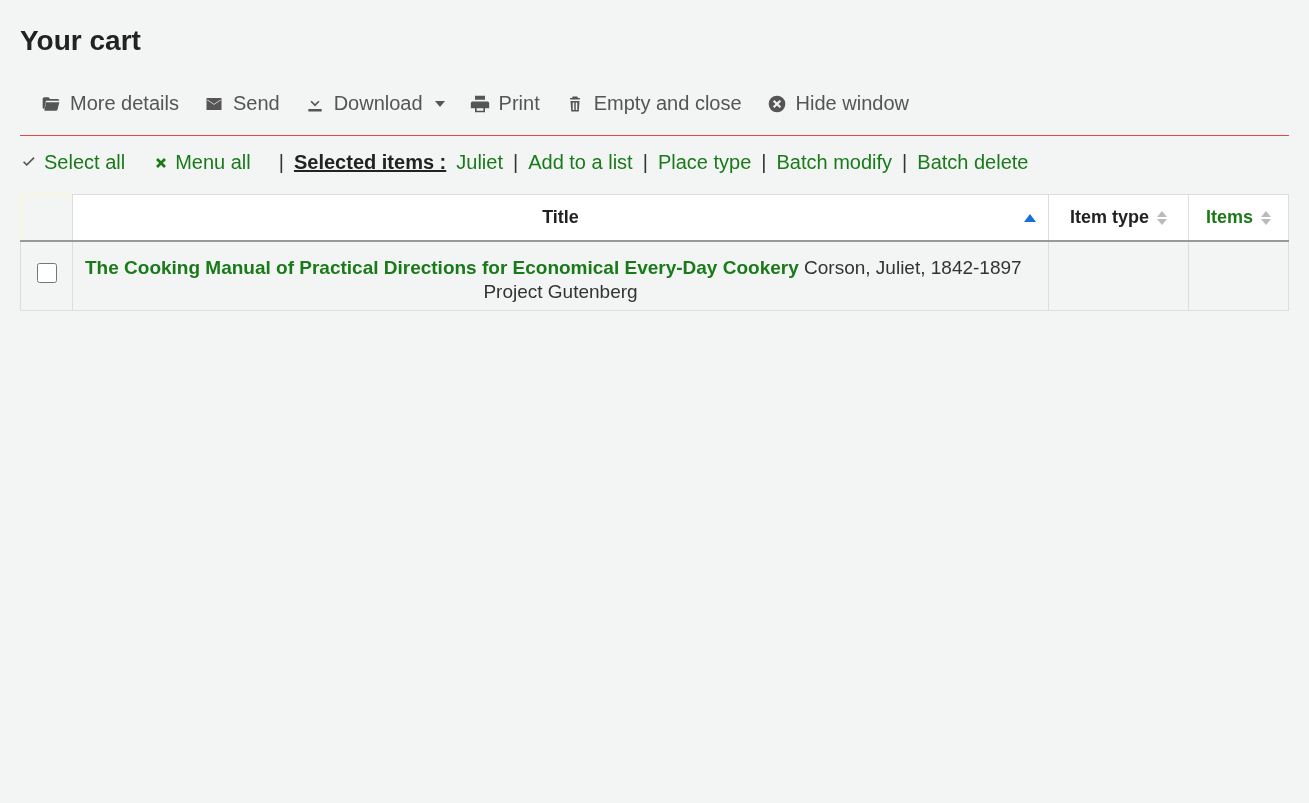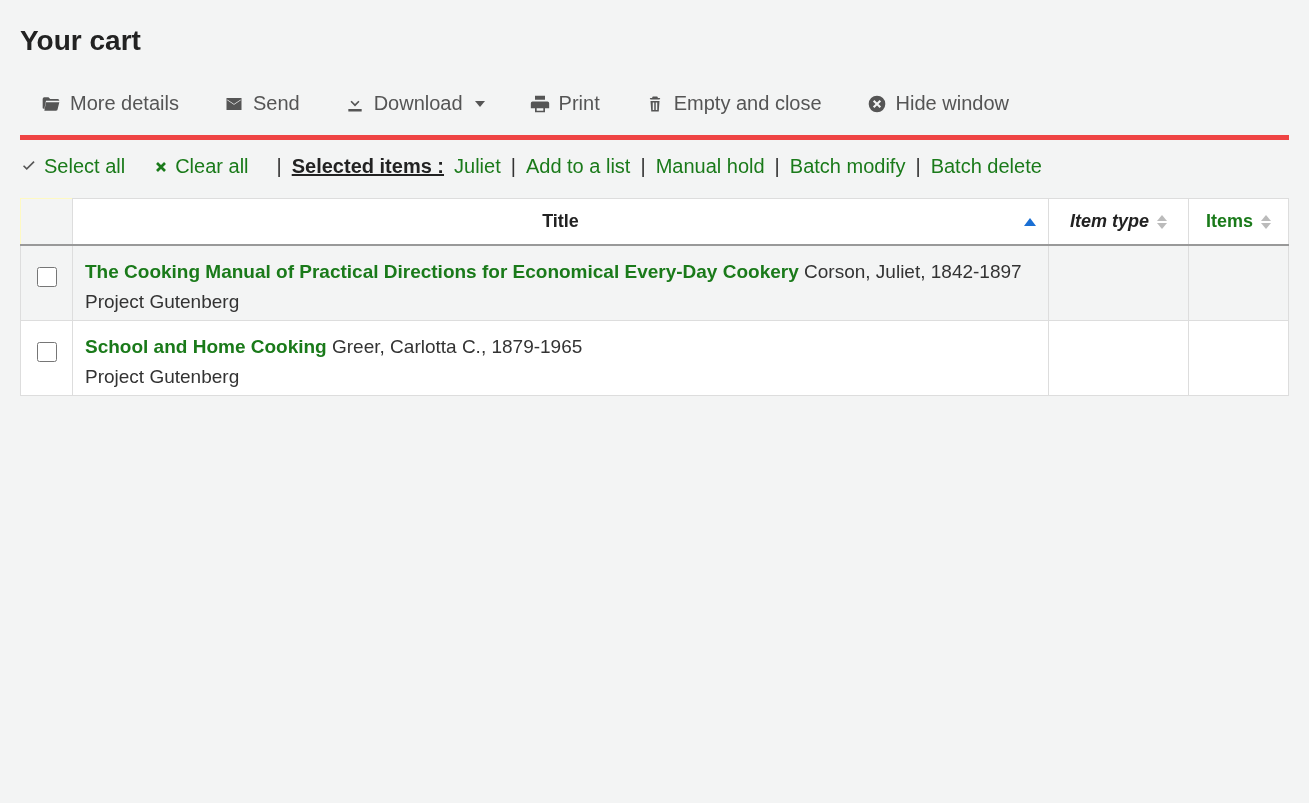--- a/index.html
+++ b/index.html
@@ -12,23 +12,23 @@
     font-size: 16px;
   }
   h1 {
     font-size: 28px;
     font-weight: 700;
     margin: 5px 0 25px 0;
     color: #222;
   }
   .toolbar {
     display: flex;
-    gap: 44px;
+    gap: 24px;
     padding: 10px 20px 20px 20px;
-    border-bottom: 5px solid #ef4444;
+    border-bottom: 1px solid #ef4444;
     margin-bottom: 15px;
   }
   .toolbar-item {
     display: flex;
     align-items: center;
     gap: 8px;
     color: #555;
     font-size: 20px;
     cursor: pointer;
   }
@@ -102,23 +102,23 @@
   .checkbox-cell { width: 48px; text-align:center; vertical-align: top; padding-top:18px;}
   input[type=checkbox] {
     width: 20px; height: 20px; cursor:pointer;
   }
   .title-link {
     color: #1a7a1a;
     font-weight: 700;
     cursor: pointer;
   }
   .author { color: #333; }
-  .publisher { margin-top: 8px; color: #333; }
+  .publisher { margin-top: 2px; color: #333; text-align: center; }
   .col-check { width: 48px; }
-  .col-itemtype { width: 140px; font-style: italic; }
+  .col-itemtype { width: 140px; }
   .col-items { width: 100px; }
   thead tr { border-bottom: 2px solid #999; }
   thead th:first-child { background:#f3f4f4; border-top:none; border-left:none;}
   svg { fill: #555; }
 </style>
 </head>
 <body>
 
 <h1>Your cart</h1>
 
@@ -180,30 +180,30 @@
     <svg viewBox="0 0 24 24" width="18" height="18" fill="#1a7a1a">
         <path d="M9 16l-5-5 1.5-1.5L9 13l9-9L19.5 5.5 9 16z"></path>
       </svg>
     <span>Select all</span>
   </span>
   <span style="width:8px;"></span>
   <span class="link-action">
     <svg viewBox="0 0 24 24" width="16" height="16" fill="#1a7a1a">
         <path d="M18 6L6 18M6 6l12 12" stroke="#1a7a1a" stroke-width="4"></path>
       </svg>
-    <span>Clear all</span>
+    <span>Menu all</span>
   </span>
   <span style="width:8px;"></span>
   <span class="pipe">|</span>
   <span class="bold-label">Selected items :</span>
   <span class="link-action">Juliet</span>
   <span class="pipe">|</span>
   <span class="link-action">Add to a list</span>
   <span class="pipe">|</span>
-  <span class="link-action">Manual hold</span>
+  <span class="link-action">Place type</span>
   <span class="pipe">|</span>
   <span class="link-action">Batch modify</span>
   <span class="pipe">|</span>
   <span class="link-action">Batch delete</span>
 </div>
 
 <table>
   <thead>
     <tr>
       <th class="col-check"></th>
@@ -239,26 +239,14 @@
       <input type="checkbox" style="">
     </td>
     <td>
       <span class="title-link">The Cooking Manual of Practical Directions for Economical Every-Day Cookery</span>
       <span class="author"> Corson, Juliet, 1842-1897</span>
       <div class="publisher">Project Gutenberg</div>
     </td>
     <td></td>
     <td></td>
   </tr>
-      <tr>
-    <td class="checkbox-cell">
-      <input type="checkbox" style="">
-    </td>
-    <td>
-      <span class="title-link">School and Home Cooking</span>
-      <span class="author"> Greer, Carlotta C., 1879-1965</span>
-      <div class="publisher">Project Gutenberg</div>
-    </td>
-    <td></td>
-    <td></td>
-  </tr>
     </tbody>
 </table>
 
 </body></html>

